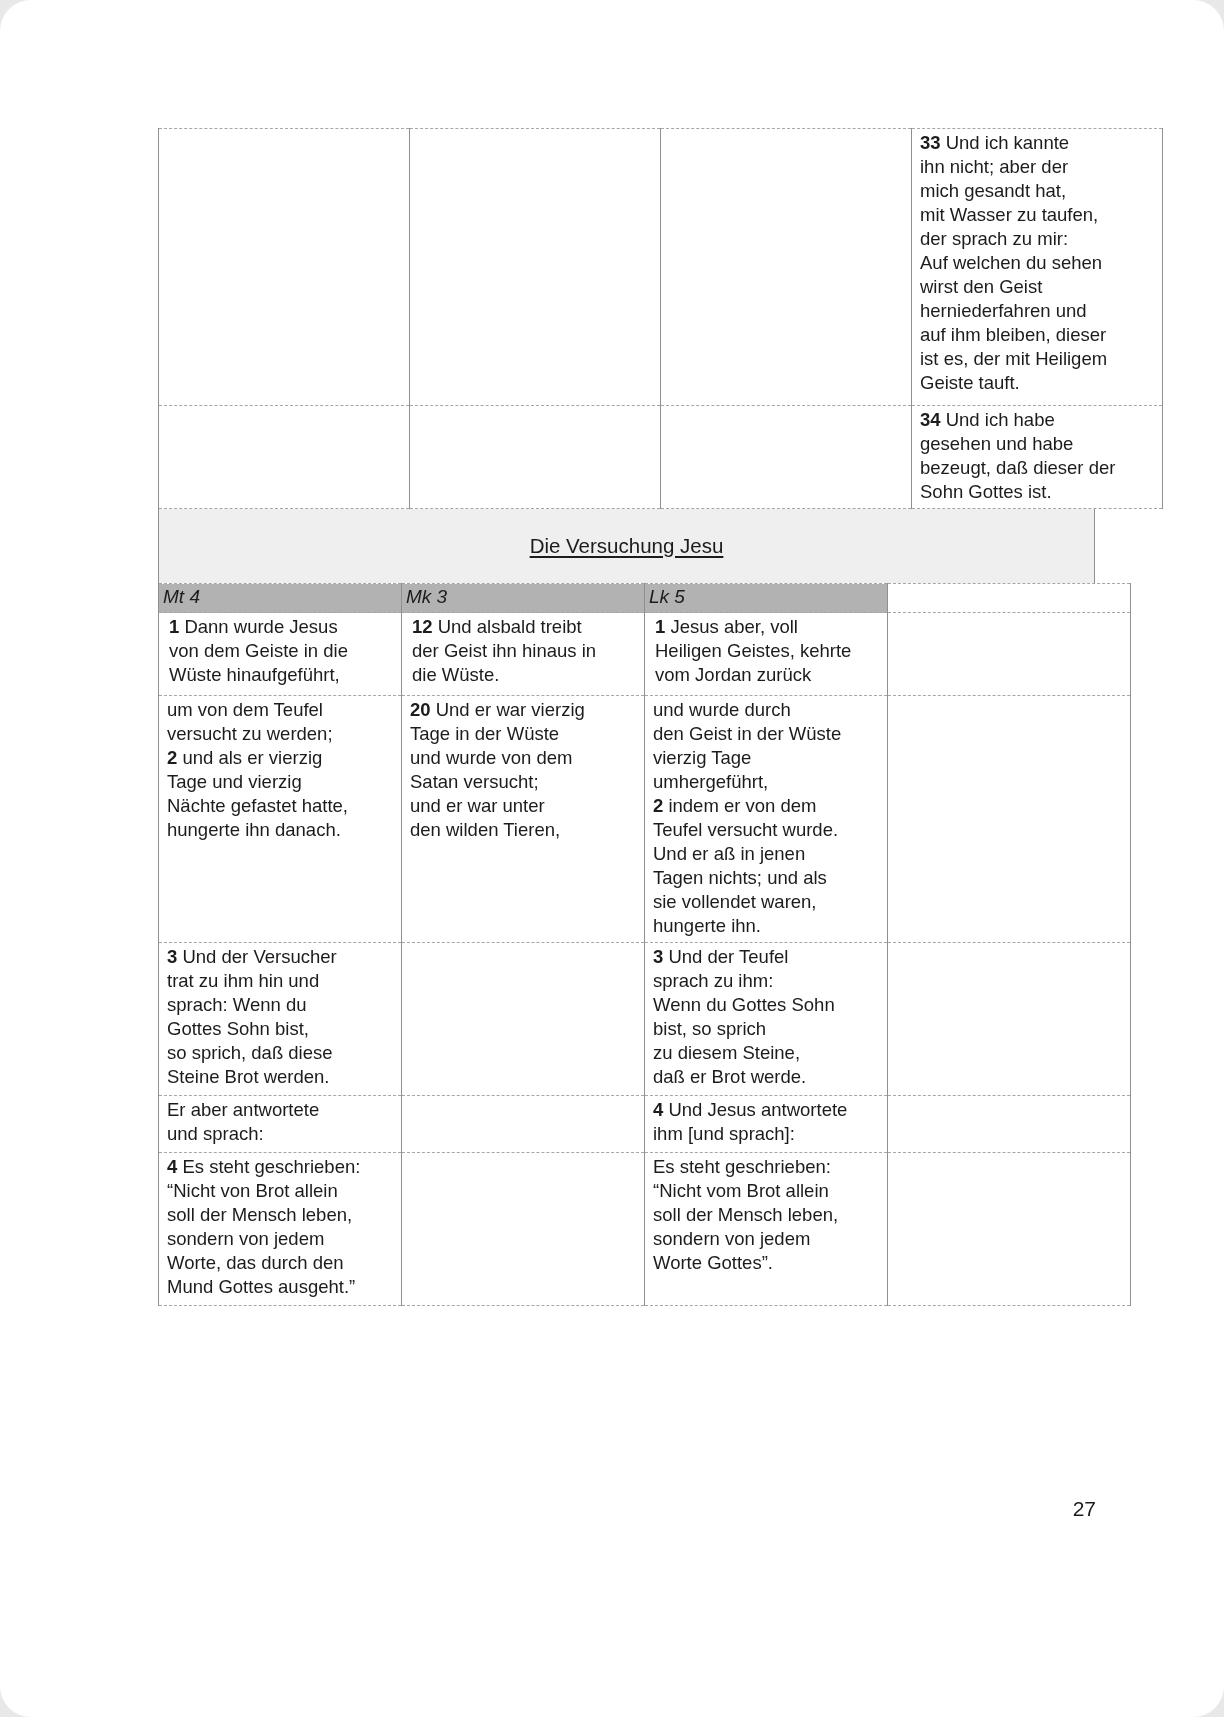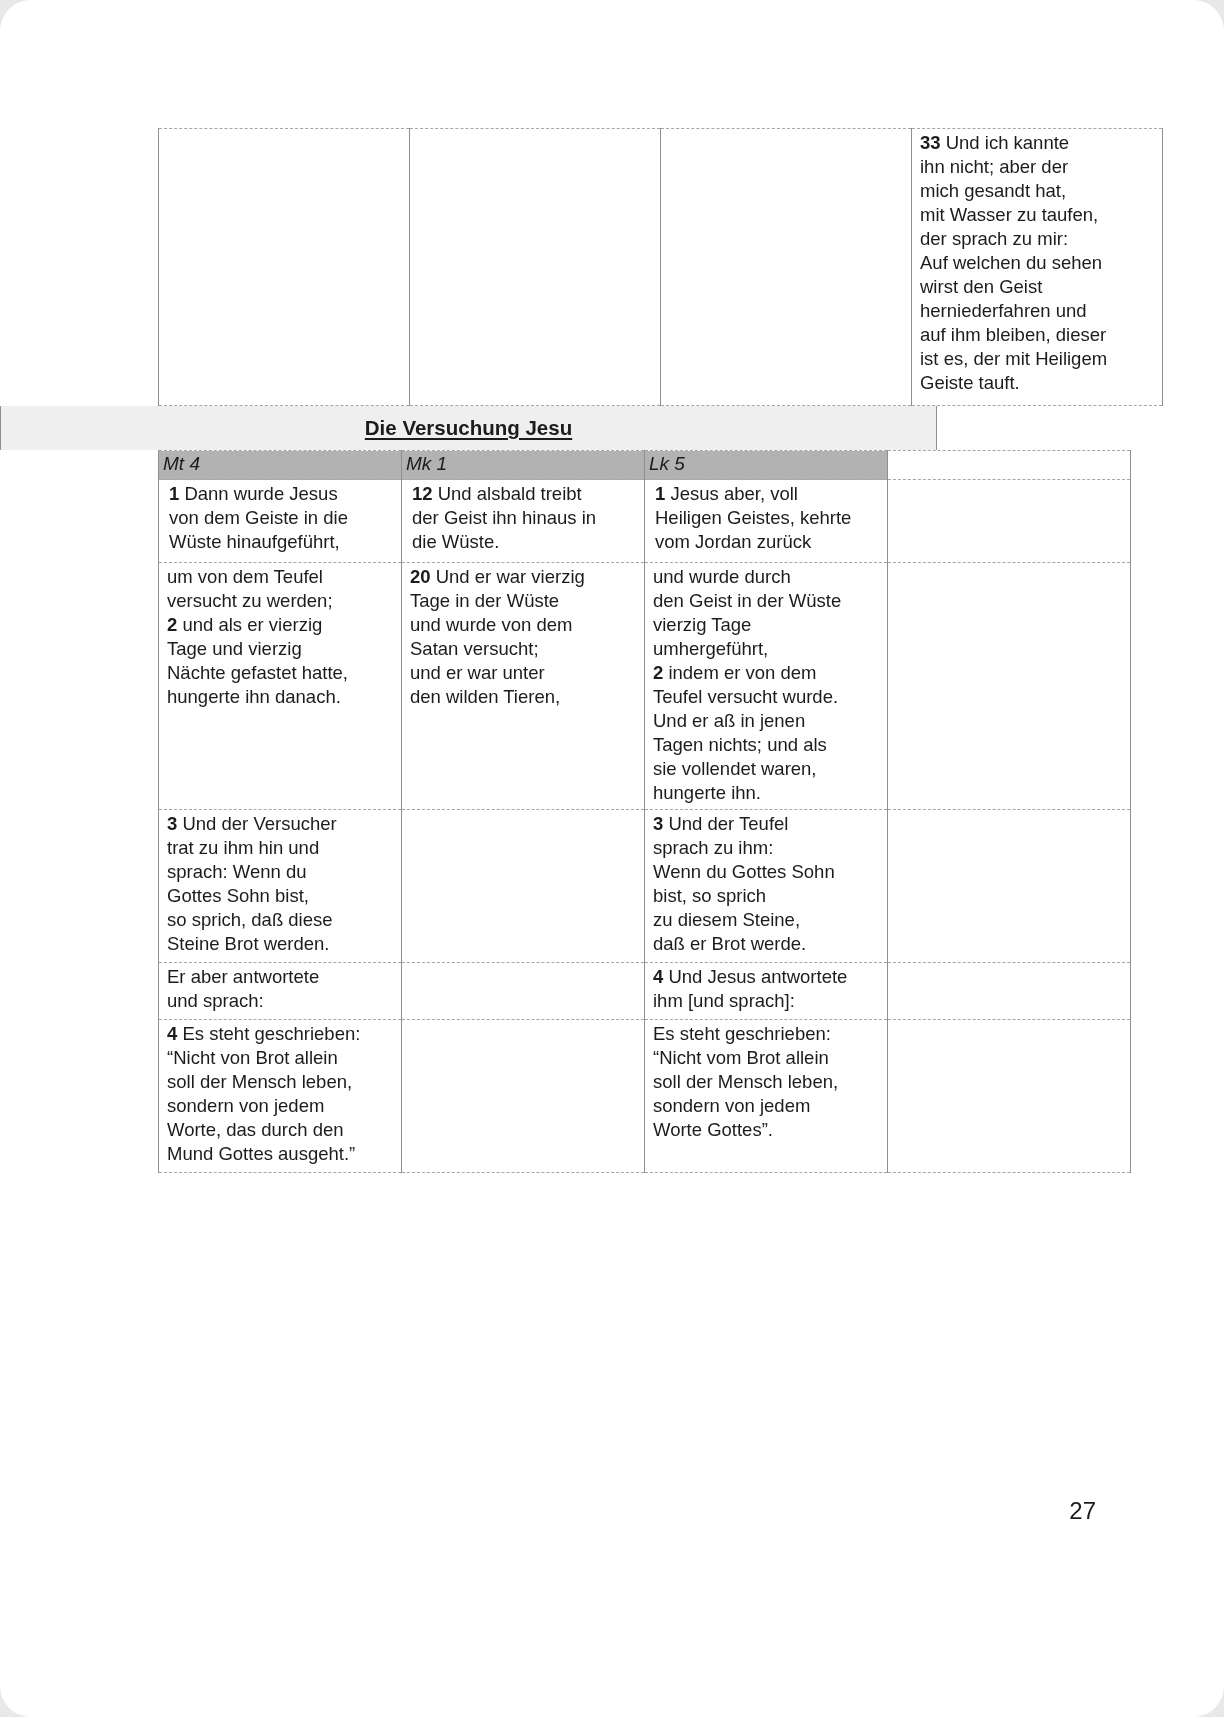--- a/index.html
+++ b/index.html
@@ -37,26 +37,27 @@
     border-left:1px solid var(--v-border);
     border-right:1px solid var(--v-border);
     border-top:1px dashed var(--h-border);
     border-bottom:1px dashed var(--h-border);
   }
   table.syn b{font-weight:700;}
   table.top{margin-top:128px;}
   table.top tr:nth-child(1) td{height:270px;}
   table.top tr:nth-child(2) td{height:96px;}
   .band{
+    margin-left:158px;
     width:935px;
     background:var(--band-bg);
     border-left:1px solid var(--v-border);
     border-right:1px solid var(--v-border);
-    height:44px;
-    display:flex;align-items:center;justify-content:center;font-weight:bold;
+    height:74px;
+    display:flex;align-items:center;justify-content:center;
   }
   .band .title{
     font-size:20.5px;
     text-decoration:underline;
     text-underline-offset:3px;
   }
   table.main thead th{
     background:var(--header-bg);
     font-style:italic;
     font-size:19px;
@@ -68,48 +69,54 @@
   table.main thead th.empty{background:#ffffff;}
   table.main tbody tr:nth-child(1) td{height:76px;padding-left:10px;}
   table.main tbody tr:nth-child(2) td{height:230px;}
   table.main tbody tr:nth-child(3) td{height:146px;margin-left:38px;}
   table.main tbody tr:nth-child(4) td{height:50px;}
   table.main tbody tr:nth-child(5) td{height:146px;}
   .page-number{
     position:absolute;
     top:1497px;
     right:128px;
-    font-size:24px;
+    font-size:21px;
   }
 </style>
 </head>
 <body>
 
 <div class="page">
 
   <table class="syn top">
     <tbody>
         <tr>
           <td></td>
           <td></td>
           <td></td>
           <td><b>33</b> Und ich kannte<br>ihn nicht; aber der<br>mich gesandt hat,<br>mit Wasser zu taufen,<br>der sprach zu mir:<br>Auf welchen du sehen<br>wirst den Geist<br>herniederfahren und<br>auf ihm bleiben, dieser<br>ist es, der mit Heiligem<br>Geiste tauft.</td>
         </tr>
+        <tr>
+          <td></td>
+          <td></td>
+          <td></td>
+          <td><b>34</b> Und ich habe<br>gesehen und habe<br>bezeugt, daß dieser der<br>Sohn Gottes ist.</td>
+        </tr>
       </tbody>
   </table>
 
   <div class="band">
     <span class="title">Die Versuchung Jesu</span>
   </div>
 
   <table class="syn main">
     <thead>
         <tr>
           <th>Mt 4</th>
-          <th>Mk 1</th>
+          <th>Mk 3</th>
           <th>Lk 5</th>
           <th class="empty"></th>
         </tr>
       </thead>
     <tbody>
         <tr>
           <td><b>1</b> Dann wurde Jesus<br>von dem Geiste in die<br>Wüste hinaufgeführt,</td>
           <td><b>12</b> Und alsbald treibt<br>der Geist ihn hinaus in<br>die Wüste.</td>
           <td><b>1</b> Jesus aber, voll<br>Heiligen Geistes, kehrte<br>vom Jordan zurück</td>
           <td></td>

